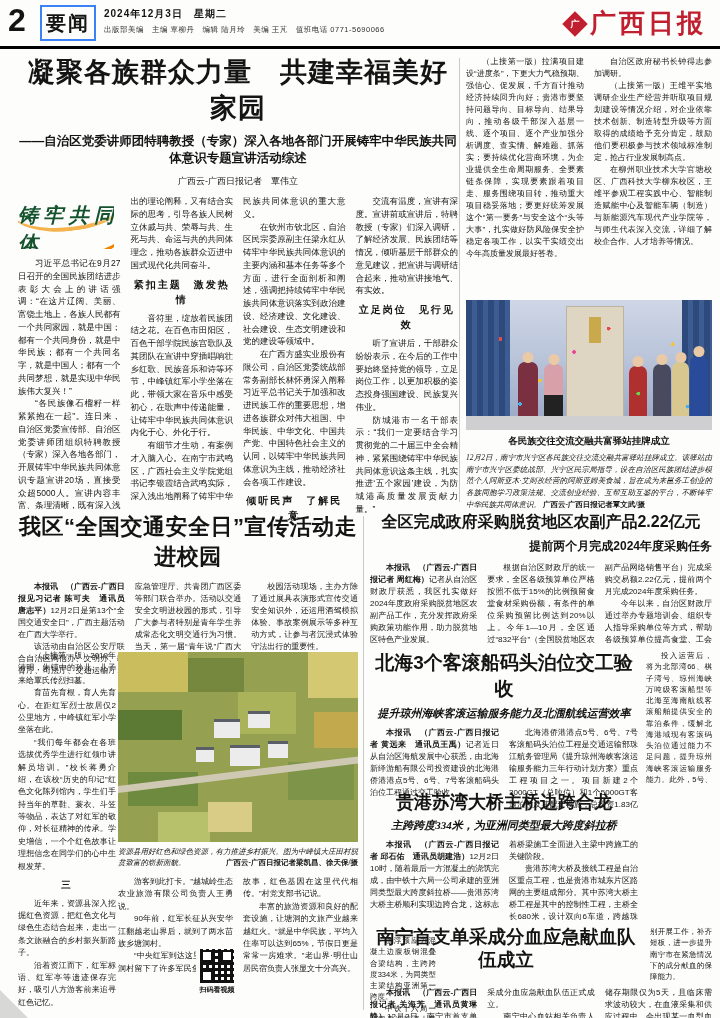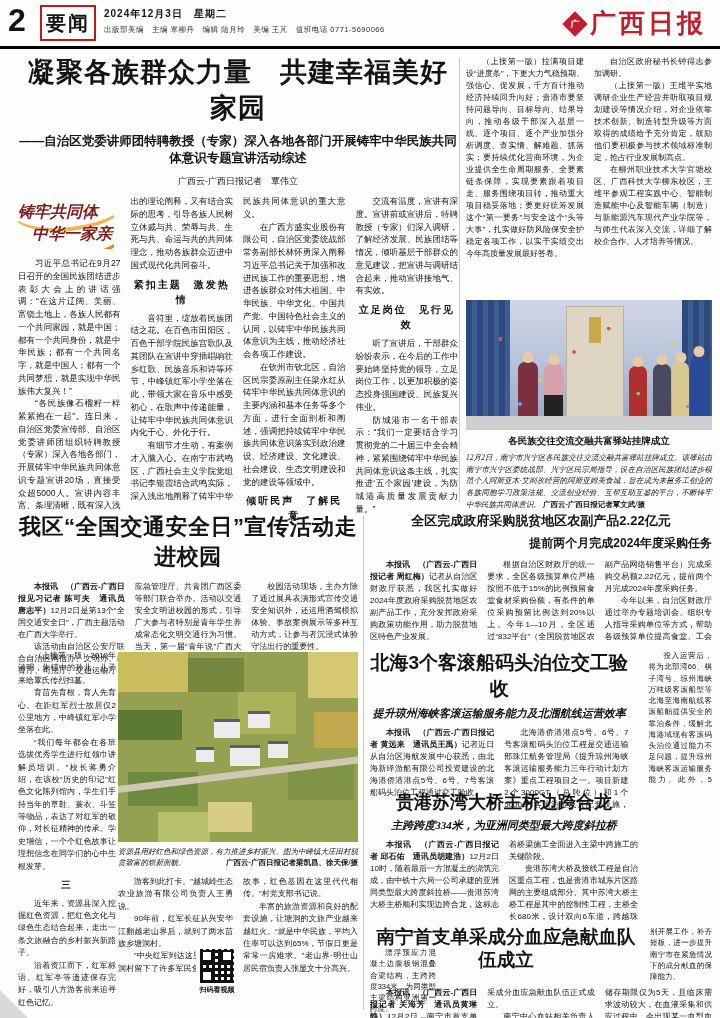--- a/index.html
+++ b/index.html
@@ -2,21 +2,21 @@
 <html><head>
 <meta charset="utf-8">
 <style>
   html,body{margin:0;padding:0;background:#d8d8d6;}
   #page{position:relative;width:720px;height:1018px;background:#fdfdfc;margin:0 auto;overflow:hidden;
         font-family:"Liberation Sans","DejaVu Sans",sans-serif;color:#141414;
         clip-path:polygon(0 0,720px 0,720px 1018px,28px 1018px,0 990px);}
   
   .hdr{position:absolute;left:0;top:0;width:720px;height:46px;border-bottom:3px solid #000;}
   .pagenum{position:absolute;left:8px;top:2px;font-size:32px;font-weight:900;}
-  .secbox{position:absolute;left:40px;top:5px;width:52px;height:32px;border:2px solid #b91c1c;
+  .secbox{position:absolute;left:40px;top:5px;width:52px;height:32px;border:2px solid #3b82f6;
           display:flex;align-items:center;justify-content:center;font-size:20px;font-weight:900;letter-spacing:2px;}
   .hmeta{position:absolute;left:104px;top:7px;}
   .hdate{font-size:10px;font-weight:700;letter-spacing:1px;}
   .hstaff{font-size:7.5px;color:#333;margin-top:4px;letter-spacing:.5px;}
   .masthead{position:absolute;right:14px;top:6px;display:flex;align-items:center;gap:6px;}
   .mlogo{width:18px;height:18px;background:#c01f2f;transform:rotate(45deg);display:flex;align-items:center;justify-content:center;}
   .mlogo span{transform:rotate(-45deg);color:#fff;font-size:9px;font-weight:700;}
   .mtitle{font-family:"Liberation Serif","DejaVu Serif",serif;font-weight:900;color:#c01f2f;font-size:26px;letter-spacing:3px;}
   
   .body-sm p{margin:0;text-indent:2em;}
@@ -27,21 +27,21 @@
   .main{position:absolute;left:18px;top:54px;width:440px;}
   .main h1{margin:0;font-size:27px;font-weight:900;text-align:center;letter-spacing:1px;}
   .main .sub{margin-top:7px;font-size:12.5px;font-weight:700;text-align:center;}
   .main .byline{font-size:9px;text-align:center;margin:8px 0 7px;color:#222;}
   .main .cols{columns:4;column-gap:10px;height:380px;overflow:hidden;font-size:8.5px;line-height:1.5;}
   .redbox{break-inside:avoid;position:relative;width:96px;height:54px;margin:0 0 8px 0;overflow:hidden;}
   .redbox .sw1{position:absolute;left:-12px;top:10px;width:120px;height:52px;border-radius:50%;
                border-bottom:5px solid #f08300;transform:rotate(-5deg);}
   .redbox .sw2{position:absolute;left:-8px;top:-18px;width:120px;height:50px;border-radius:50%;
                border-bottom:4px solid #f5b34d;transform:rotate(-7deg);}
-  .redbox .l1,.redbox .l2{position:relative;display:block;color:#7f1d1d;font-weight:900;font-size:16px;
+  .redbox .l1,.redbox .l2{position:relative;display:block;color:#14532d;font-weight:900;font-size:20px;
                font-style:italic;text-shadow:0 0 2px #fff;line-height:1.4;}
   .redbox .l1{margin-top:6px;}
   .redbox .l2{margin-left:14px;}
   .vrule{position:absolute;width:1px;background:#c9c9c9;}
   
   .rtop{position:absolute;left:466px;top:56px;width:246px;}
   .rtop .cols{columns:2;column-gap:10px;height:238px;overflow:hidden;font-size:8px;line-height:1.5;}
   .photo1{position:relative;width:246px;height:130px;margin-top:6px;overflow:hidden;
           background:linear-gradient(180deg,#cfd6e6 0%,#b9c4da 45%,#97a6c2 100%);}
   .curtainL{position:absolute;left:0;top:0;width:44px;height:100%;background:repeating-linear-gradient(90deg,#2e4a7d 0 6px,#3c5c92 6px 11px);}
@@ -63,25 +63,25 @@
      radial-gradient(circle 2px at 70% 72%,#6ad04a 90%,transparent),radial-gradient(circle 2px at 84% 34%,#f4c531 90%,transparent),
      radial-gradient(circle 2px at 58% 22%,#e84a4a 90%,transparent),radial-gradient(circle 2px at 90% 82%,#4ab0e8 90%,transparent);}
   .p1cap{font-size:9.5px;font-weight:700;text-align:center;margin-top:5px;}
   .p1desc{font-size:7.5px;line-height:1.55;margin-top:4px;font-family:"Liberation Serif","DejaVu Serif",serif;font-style:italic;}
   .p1desc .credit{font-style:normal;font-weight:700;}
   
   .traffic{position:absolute;left:18px;top:512px;width:340px;}
   .traffic h2{margin:0;font-size:22px;font-weight:900;text-align:center;letter-spacing:.5px;}
   .traffic .cols{margin-top:9px;columns:3;column-gap:10px;height:96px;overflow:hidden;font-size:8px;line-height:1.5;}
   .procure{position:absolute;left:370px;top:512px;width:342px;}
-  .procure h2{margin:0;font-size:13px;font-weight:900;text-align:center;}
+  .procure h2{margin:0;font-size:16px;font-weight:900;text-align:center;}
   .procure .sub{font-size:12px;font-weight:700;text-align:right;margin-top:5px;}
   .procure .cols{margin-top:7px;columns:3;column-gap:10px;height:84px;overflow:hidden;font-size:8px;line-height:1.5;}
   
-  .artrow{position:absolute;display:flex;gap:20px;}
+  .artrow{position:absolute;display:flex;gap:8px;}
   .beihai{left:370px;top:650px;width:342px;}
   .guigang{left:370px;top:790px;width:342px;flex-direction:column;}
   .amain{width:268px;}
   .aside{width:66px;font-size:7.5px;line-height:1.5;overflow:hidden;}
   .beihai .aside{height:134px;} .guigang .aside{height:130px;}
   .beihai h2{margin:0;font-size:19px;font-weight:900;text-align:center;}
   .guigang h2{margin:0;font-size:18px;font-weight:900;text-align:center;font-family:"Liberation Serif","DejaVu Serif",serif;}
   .asub{font-size:11px;text-align:center;margin-top:4px;font-family:"Liberation Serif","DejaVu Serif",serif;font-style:italic;font-weight:700;}
   .amain .cols{margin-top:6px;columns:2;column-gap:10px;height:88px;overflow:hidden;font-size:8px;line-height:1.5;}
   .nanning{position:absolute;left:370px;top:926px;width:342px;}
@@ -146,22 +146,22 @@
         <div class="sw2"></div>
         <div class="sw1"></div>
         <span class="l1">铸牢共同体</span>
         <span class="l2">中华一家亲</span>
       </div>
     <p>习近平总书记在9月27日召开的全国民族团结进步表彰大会上的讲话强调：“在这片辽阔、美丽、富饶土地上，各族人民都有一个共同家园，就是中国；都有一个共同身份，就是中华民族；都有一个共同名字，就是中国人；都有一个共同梦想，就是实现中华民族伟大复兴！”</p>
         <p>“各民族像石榴籽一样紧紧抱在一起”。连日来，自治区党委宣传部、自治区党委讲师团组织特聘教授（专家）深入各地各部门，开展铸牢中华民族共同体意识专题宣讲20场，直接受众超5000人。宣讲内容丰富、条理清晰，既有深入浅出的理论阐释，又有结合实际的思考，引导各族人民树立休戚与共、荣辱与共、生死与共、命运与共的共同体理念，推动各族群众迈进中国式现代化共同奋斗。</p>
         <p class="subhead-inline">紧扣主题　激发热情</p>
         <p>音符里，绽放着民族团结之花。在百色市田阳区，百色干部学院民族宫歌队及其团队在宣讲中穿插唱响壮乡红歌、民族音乐和诗等环节，中峰镇红军小学坐落在此，带领大家在音乐中感受初心，在歌声中传递能量，让铸牢中华民族共同体意识内化于心、外化于行。</p>
         <p>有细节才生动，有案例才入脑入心。在南宁市武鸣区，广西社会主义学院党组书记李银霞结合武鸣实际，深入浅出地阐释了铸牢中华民族共同体意识的重大意义。</p>
+        <p>在钦州市钦北区，自治区民宗委原副主任梁永红从铸牢中华民族共同体意识的主要内涵和基本任务等多个方面，进行全面剖析和阐述，强调把持续铸牢中华民族共同体意识落实到政治建设、经济建设、文化建设、社会建设、生态文明建设和党的建设等领域中。</p>
         <p>在广西方盛实业股份有限公司，自治区党委统战部常务副部长林怀勇深入阐释习近平总书记关于加强和改进民族工作的重要思想，增进各族群众对伟大祖国、中华民族、中华文化、中国共产党、中国特色社会主义的认同，以铸牢中华民族共同体意识为主线，推动经济社会各项工作建设。</p>
-        <p>在钦州市钦北区，自治区民宗委原副主任梁永红从铸牢中华民族共同体意识的主要内涵和基本任务等多个方面，进行全面剖析和阐述，强调把持续铸牢中华民族共同体意识落实到政治建设、经济建设、文化建设、社会建设、生态文明建设和党的建设等领域中。</p>
         <p class="subhead-inline">倾听民声　了解民意</p>
         <p>交流有温度，宣讲有深度。宣讲前或宣讲后，特聘教授（专家）们深入调研，了解经济发展、民族团结等情况，倾听基层干部群众的意见建议，把宣讲与调研结合起来，推动宣讲接地气、有实效。</p>
         <p class="subhead-inline">立足岗位　见行见效</p>
         <p>听了宣讲后，干部群众纷纷表示，在今后的工作中要始终坚持党的领导，立足岗位工作，以更加积极的姿态投身强国建设、民族复兴伟业。</p>
         <p>防城港市一名干部表示：“我们一定要结合学习贯彻党的二十届三中全会精神，紧紧围绕铸牢中华民族共同体意识这条主线，扎实推进‘五个家园’建设，为防城港高质量发展贡献力量。”</p>
       </div>
   </div>
 
   <div class="vrule" style="left:459px;top:58px;height:444px;"></div>
   <div class="vrule" style="left:363px;top:516px;height:494px;"></div>

